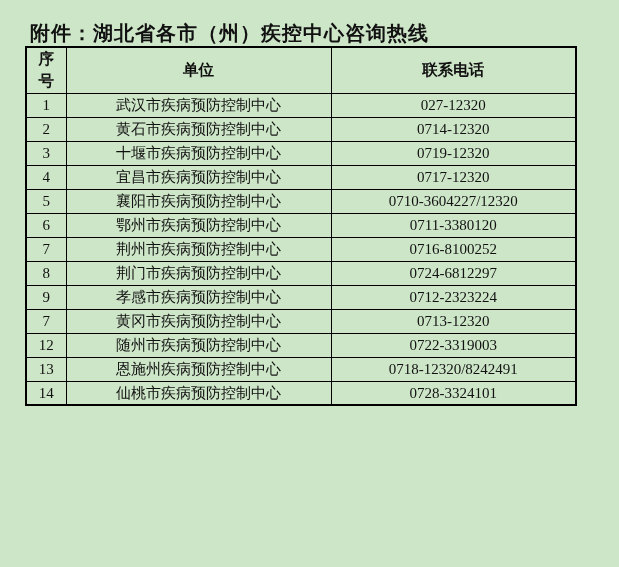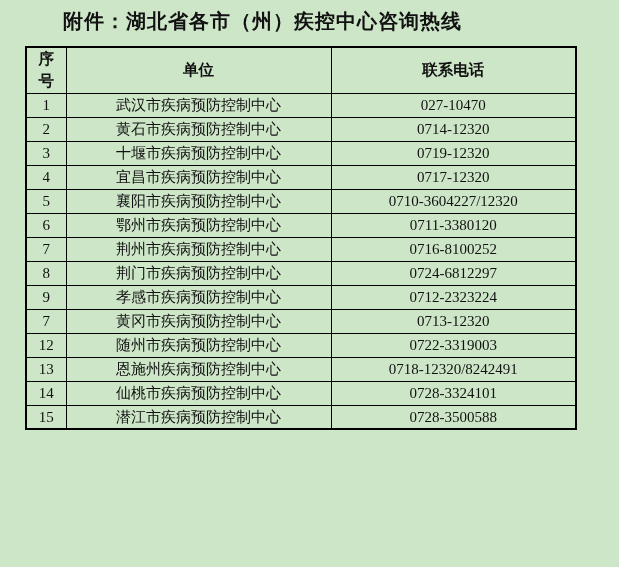--- a/index.html
+++ b/index.html
@@ -9,26 +9,25 @@
   }
   body {
     position: relative;
     background: #cee6c8;
     font-family: "Liberation Serif", "DejaVu Serif", serif;
     color: #111111;
   }
   .page-title {
     position: absolute;
     left: 30px;
-    top: 8px;
+    top: 20px;
     font-size: 20px;
     font-weight: bold;
     letter-spacing: 1px;
     white-space: nowrap;
-    margin-left: 33px;
   }
   table.hotline-table {
     position: absolute;
     left: 25px;
     top: 46px;
     width: 550px;
     border-collapse: collapse;
     table-layout: fixed;
     border: 2.5px solid #000000;
   }
@@ -77,21 +76,21 @@
         <span class="head-index-label">序号</span>
       </th>
       <th>单位</th>
       <th>联系电话</th>
     </tr>
   </thead>
   <tbody>
       <tr>
         <td>1</td>
         <td>武汉市疾病预防控制中心</td>
-        <td>027-10470</td>
+        <td>027-12320</td>
       </tr>
       <tr>
         <td>2</td>
         <td>黄石市疾病预防控制中心</td>
         <td>0714-12320</td>
       </tr>
       <tr>
         <td>3</td>
         <td>十堰市疾病预防控制中心</td>
         <td>0719-12320</td>
@@ -139,19 +138,14 @@
       <tr>
         <td>13</td>
         <td>恩施州疾病预防控制中心</td>
         <td>0718-12320/8242491</td>
       </tr>
       <tr>
         <td>14</td>
         <td>仙桃市疾病预防控制中心</td>
         <td>0728-3324101</td>
       </tr>
-      <tr>
-        <td>15</td>
-        <td>潜江市疾病预防控制中心</td>
-        <td>0728-3500588</td>
-      </tr>
     </tbody>
 </table>
 
 </body></html>

